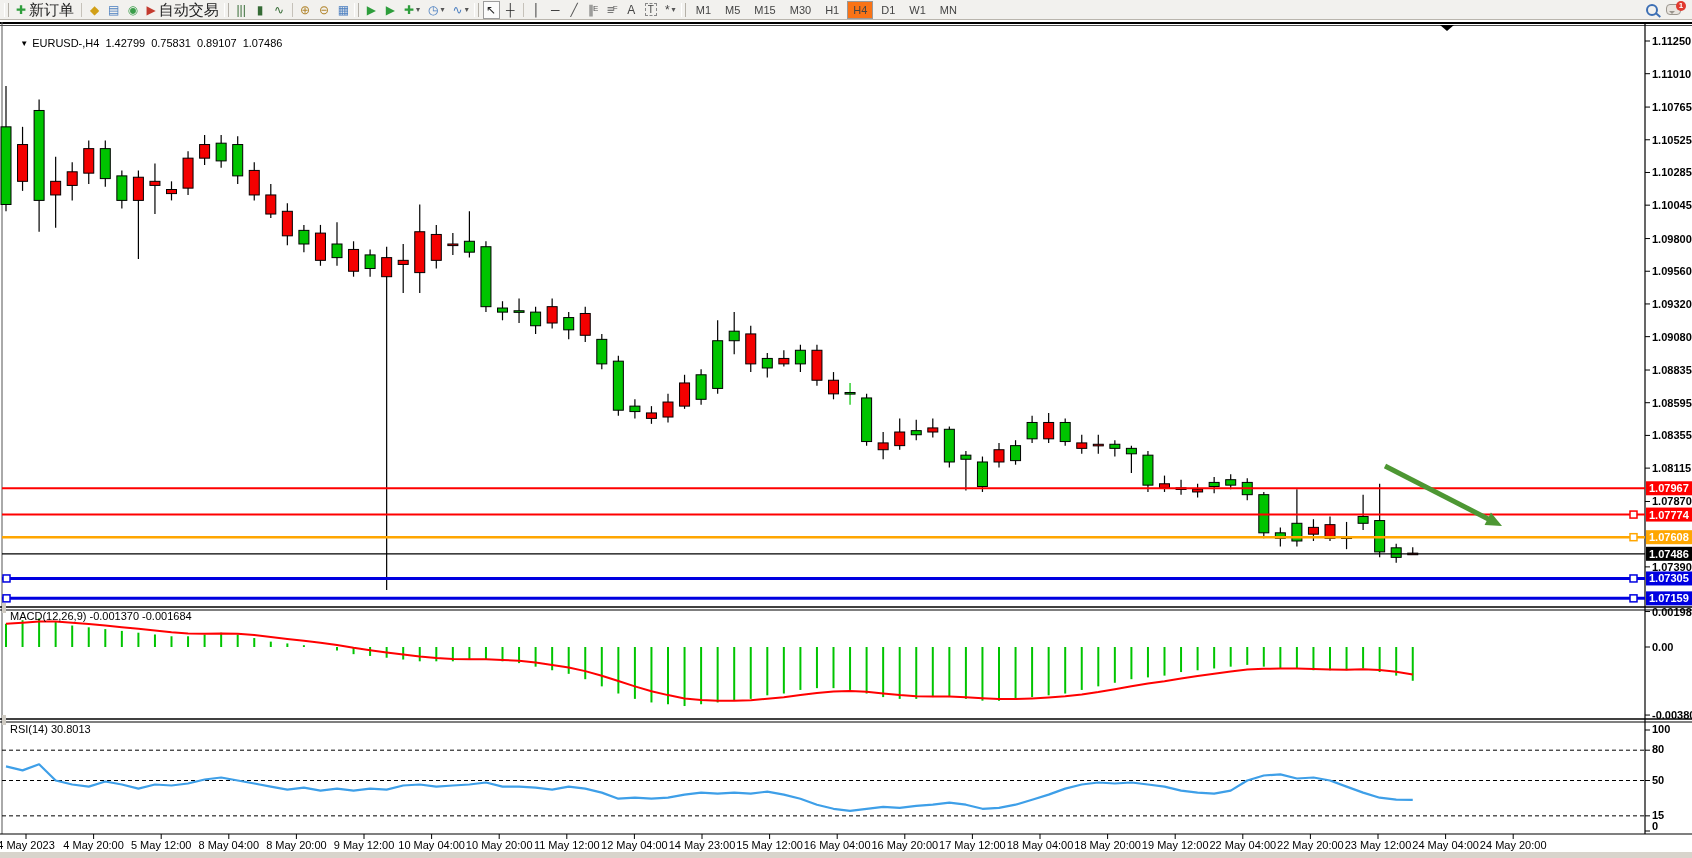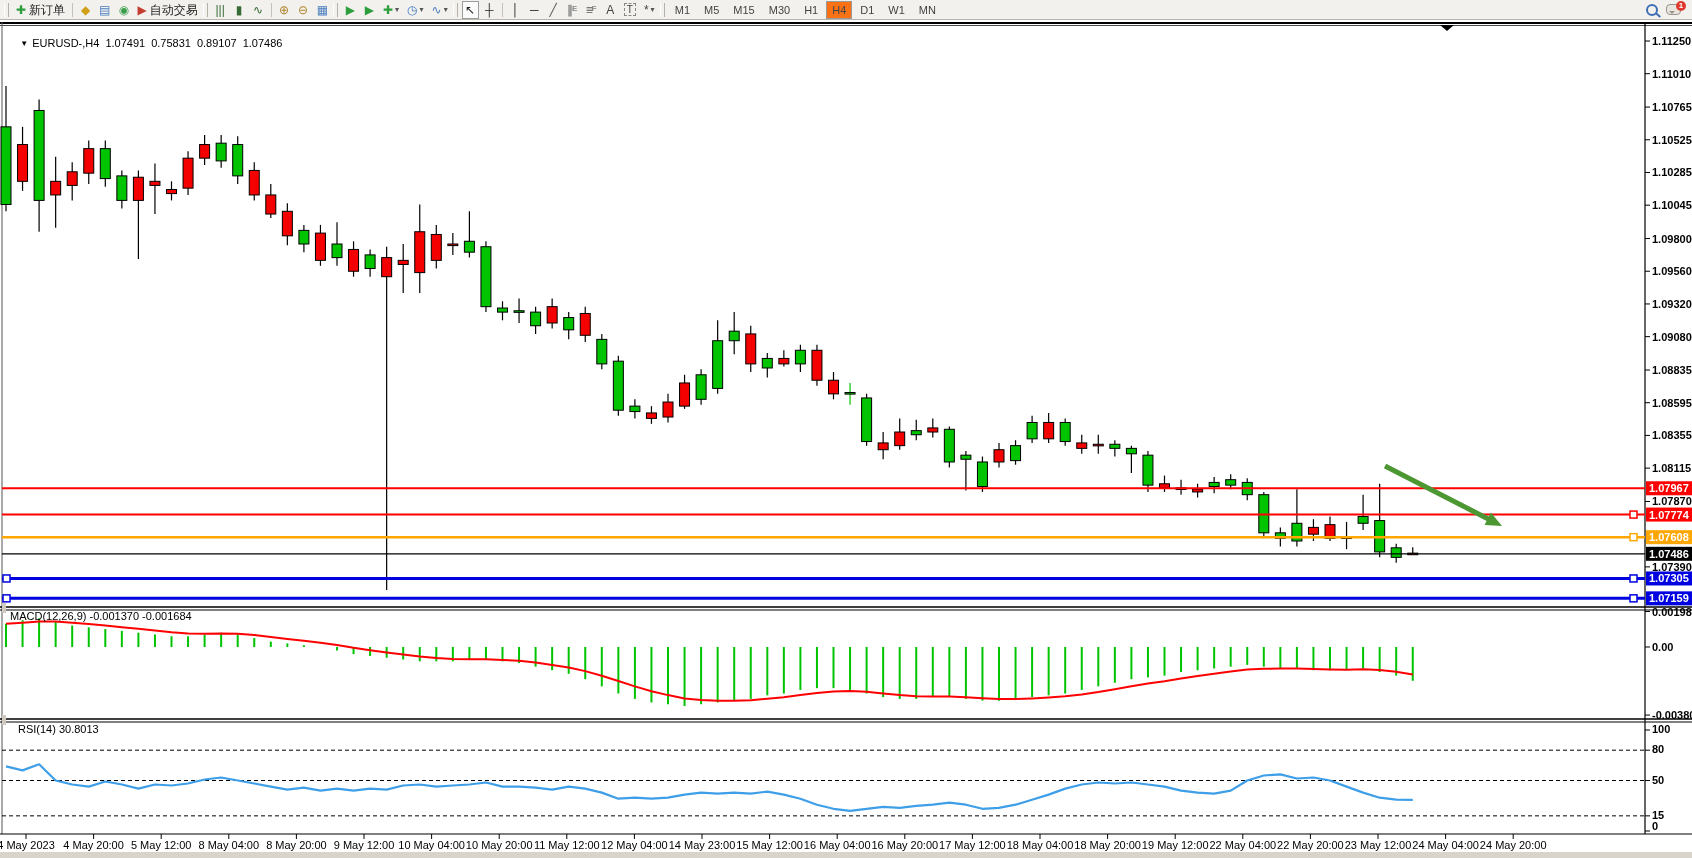--- a/index.html
+++ b/index.html
@@ -5,21 +5,21 @@
   html,body{margin:0;padding:0;background:#fff;font-family:"Liberation Sans",sans-serif;}
   #stage{position:relative;width:1692px;height:858px;overflow:hidden;background:#fff;}
   
   #toolbar{position:absolute;top:0;left:0;width:1692px;height:20px;background:#f2f1ee;
     border-bottom:1px solid #b9b5ad;display:flex;align-items:center;box-sizing:border-box;
     padding-left:3px;z-index:5;}
   .tb-btn{height:18px;min-width:17px;display:flex;align-items:center;justify-content:center;
     margin:0 1px;padding:0 2px;font-size:12px;line-height:18px;color:#333;border:1px solid transparent;
     box-sizing:border-box;cursor:default;white-space:nowrap;}
   .tb-btn.active{background:#fbfbfb;border:1px solid #9c9c9c;}
-  .tb-btn .lbl{font-size:12px;margin-left:3px;color:#222;text-align:right;}
+  .tb-btn .lbl{font-size:15px;margin-left:3px;color:#222;text-align:right;}
   .tb-btn .sub{font-size:8px;margin-left:-1px;align-self:flex-end;color:#555;}
   .tb-btn .caret{font-size:8px;color:#555;margin-left:2px;}
   .tb-btn .boxed{border:1px dashed #888;padding:0 2px;font-size:10px;line-height:11px;}
   .tb-sep{width:1px;height:14px;background:#c6c2ba;margin:0 3px;}
   .tb-grip{width:3px;height:14px;border-left:1px solid #fff;border-right:1px solid #b5b1a9;margin:0 3px 0 1px;}
   .tf-btn{height:16px;padding:0 5px;font-size:11px;color:#444;display:flex;align-items:center;margin:0 1px;
     border:1px solid transparent;}
   .tf-btn.active{background:#f97316;border:1px solid #999;}
   #tb-spacer{flex:1;}
   .mag{width:8px;height:8px;border:2px solid #3d6fb4;border-radius:50%;position:relative;}
@@ -28,21 +28,21 @@
   .chat::after{content:"";position:absolute;left:2px;bottom:-3px;border:3px solid transparent;border-top-color:#9a958d;}
   .badge{position:absolute;top:-4px;right:-6px;width:10px;height:10px;border-radius:50%;background:#e03a2f;
     color:#fff;font-size:8px;line-height:10px;text-align:center;font-weight:bold;}
   
   #paint{position:absolute;top:0;left:0;z-index:1;}
   .overlay{position:absolute;z-index:2;font-size:11px;color:#000;white-space:pre;}
   #info-line{top:25px;left:8px;}
   #info-line .tri{font-size:8px;margin-right:4px;vertical-align:1px;}
   #info-line span{margin-right:6px;}
   #macd-label{top:610px;left:10px;}
-  #rsi-label{top:723px;left:18px;}
+  #rsi-label{top:723px;left:10px;}
 </style>
 </head>
 <body>
 
 <div id="stage">
   <div id="toolbar">
       <div class="tb-grip"></div>
       <div class="tb-btn">
         <span class="glyph" style="color: rgb(46, 158, 60);">✚</span>
         <span class="lbl">新订单</span>
@@ -743,17 +743,17 @@
         <line x1="1378" y1="834" x2="1378" y2="839" stroke="#000" stroke-width="1"></line>
         <text x="1378" y="849" font-size="11" fill="#000" text-anchor="middle">23 May 12:00</text>
         <line x1="1445.6" y1="834" x2="1445.6" y2="839" stroke="#000" stroke-width="1"></line>
         <text x="1445.6" y="849" font-size="11" fill="#000" text-anchor="middle">24 May 04:00</text>
         <line x1="1513.1999999999998" y1="834" x2="1513.1999999999998" y2="839" stroke="#000" stroke-width="1"></line>
         <text x="1513.1999999999998" y="849" font-size="11" fill="#000" text-anchor="middle">24 May 20:00</text>
       </g>
     </svg>
 
   <div id="info-line" class="overlay">
-    <span class="tri">▼</span><span>EURUSD-,H4</span><span>1.07491</span><span>0.75831</span><span>0.89107</span><span>1.07486</span>
+    <span class="tri">▼</span><span>EURUSD-,H4</span><span>1.42799</span><span>0.75831</span><span>0.89107</span><span>1.07486</span>
   </div>
   <div id="macd-label" class="overlay">MACD(12,26,9) -0.001370 -0.001684</div>
   <div id="rsi-label" class="overlay">RSI(14) 30.8013</div>
 </div>
 
 </body></html>

